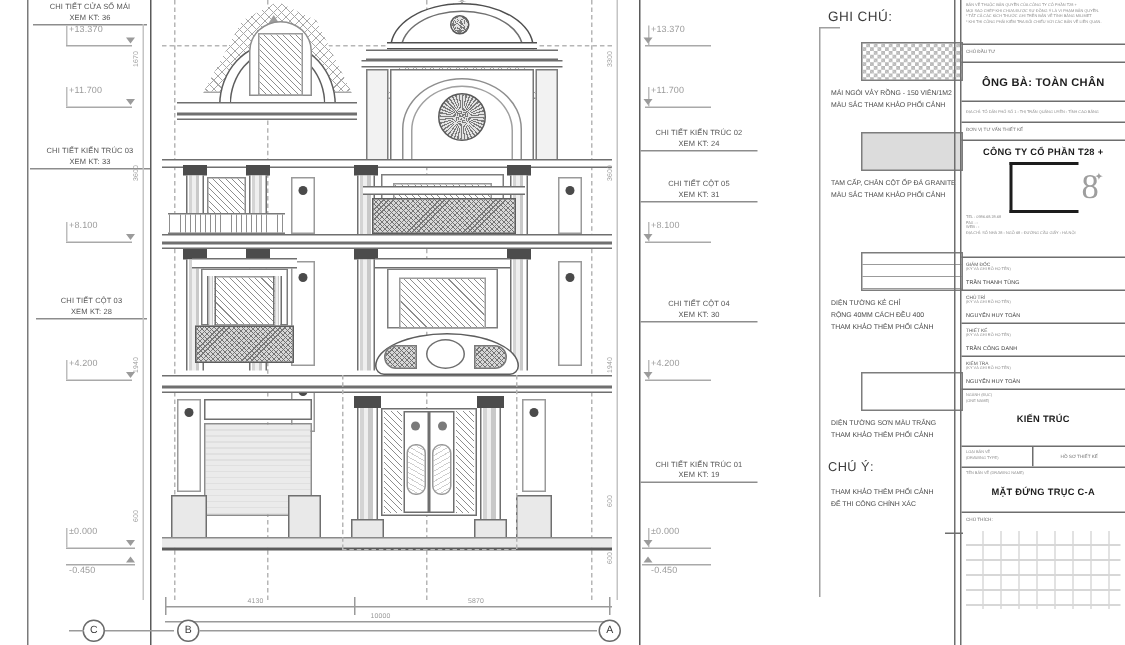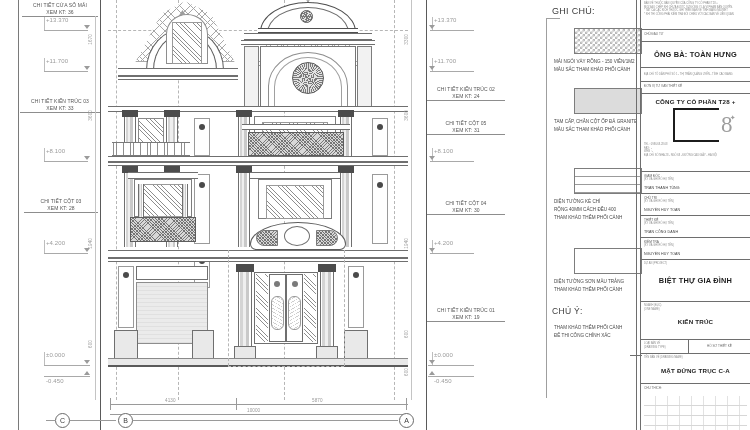--- a/index.html
+++ b/index.html
@@ -437,21 +437,21 @@
       <div class="micro">MỌI SAO CHÉP KHI CHƯA ĐƯỢC SỰ ĐỒNG Ý LÀ VI PHẠM BẢN QUYỀN.</div>
       <div class="micro">* TẤT CẢ CÁC KÍCH THƯỚC GHI TRÊN BẢN VẼ TÍNH BẰNG MILIMET</div>
       <div class="micro">* KHI THI CÔNG PHẢI KIỂM TRA ĐỐI CHIẾU VỚI CÁC BẢN VẼ LIÊN QUAN.</div>
     </div>
 
     <div class="cell" style="height:12px;">
       <div class="tiny">CHỦ ĐẦU TƯ</div>
     </div>
 
     <div class="cell" style="height:26px; display:flex; align-items:center; justify-content:center;">
-      <div class="big">ÔNG BÀ: TOÀN HƯNG</div>
+      <div class="big">ÔNG BÀ: TOÀN CHÂN</div>
     </div>
 
     <div class="cell" style="height:14px; display:flex; align-items:center;">
       <div class="micro">ĐỊA CHỈ: TỔ DÂN PHỐ SỐ 1 - THỊ TRẤN QUẢNG UYÊN - TỈNH CAO BẰNG</div>
     </div>
 
     <div class="cell" style="height:12px;">
       <div class="tiny">ĐƠN VỊ TƯ VẤN THIẾT KẾ</div>
     </div>
 
@@ -481,24 +481,20 @@
       <div class="role">THIẾT KẾ</div>
       <div class="micro">(KÝ VÀ GHI RÕ HỌ TÊN)</div>
       <div class="name" style="margin-top:4px;">TRẦN CÔNG DANH</div>
     </div>
     <div class="cell" style="height:22px;">
       <div class="role">KIỂM TRA</div>
       <div class="micro">(KÝ VÀ GHI RÕ HỌ TÊN)</div>
       <div class="name" style="margin-top:4px;">NGUYỄN HUY TOÀN</div>
     </div>
 
-    <div class="cell" style="height:42px;">
-      <div class="micro">DỰ ÁN (PROJECT)</div>
-      <div class="big" style="margin-top:10px;">BIỆT THỰ GIA ĐÌNH</div>
-    </div>
 
     <div class="cell" style="height:38px;">
       <div class="micro">NGÀNH (ĐỤC)</div>
       <div class="micro">(ONE NAME)</div>
       <div class="med" style="margin-top:7px;">KIẾN TRÚC</div>
     </div>
 
     <div class="cell" style="height:14px; display:flex; padding:0;">
       <div style="width:44%; border-right:1px solid #6e6e6e; padding:2px 3px;">
         <div class="micro">LOẠI BẢN VẼ</div>

